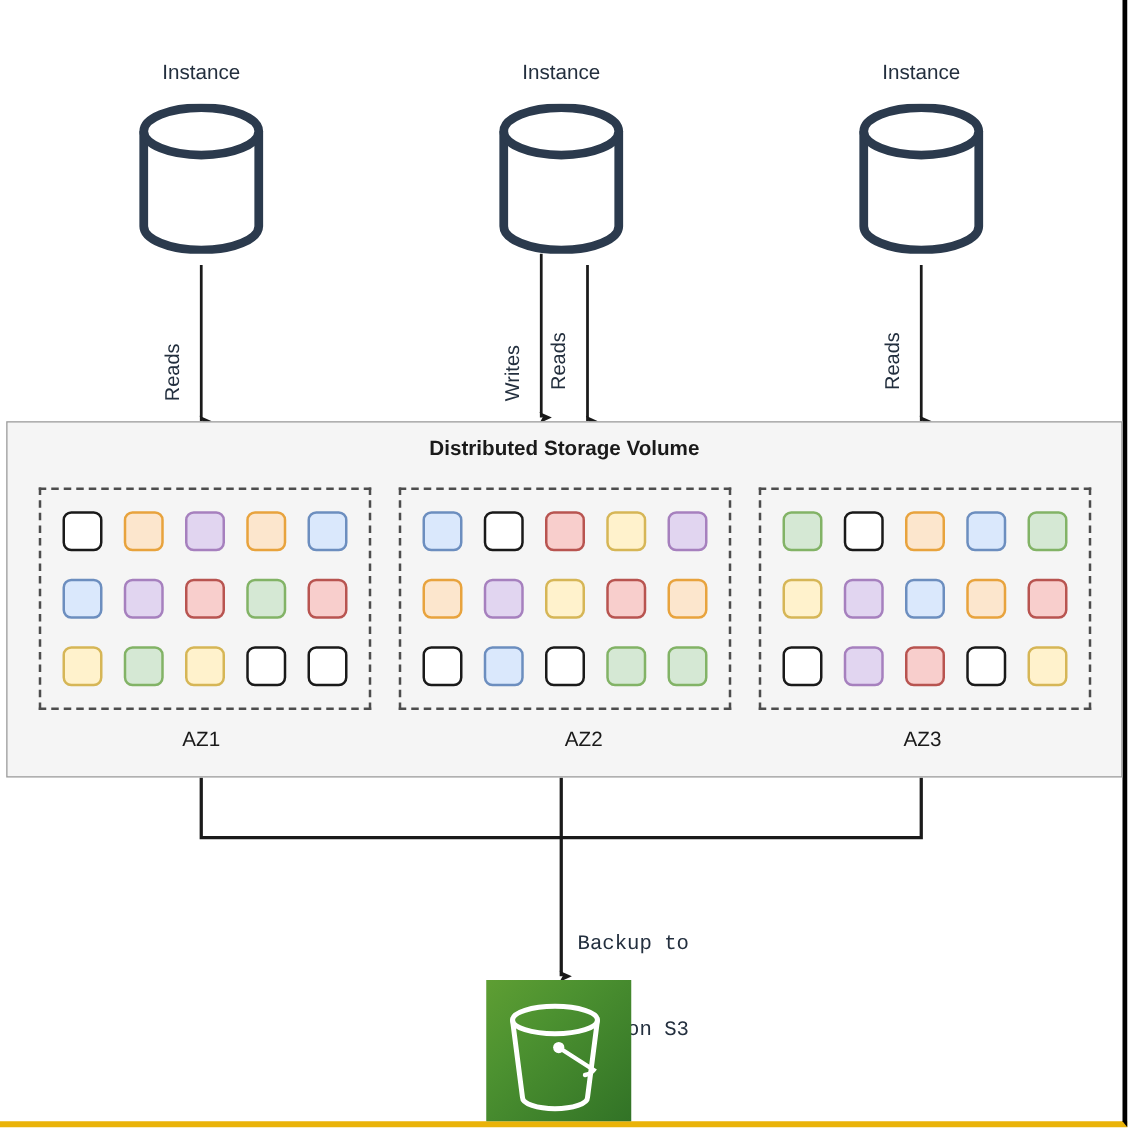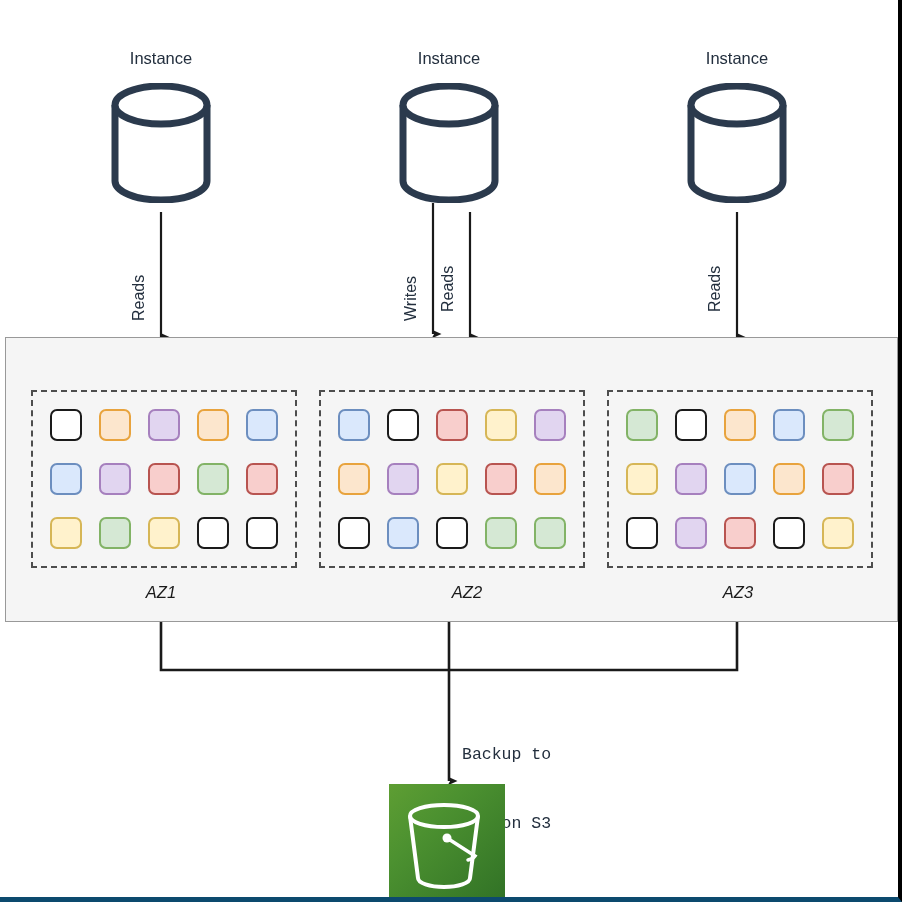--- a/index.html
+++ b/index.html
@@ -12,21 +12,21 @@
     font-family: "Liberation Sans", "DejaVu Sans", sans-serif;
   }
   #canvas {
     position: relative;
     width: 902px;
     height: 902px;
     background: #ffffff;
     overflow: hidden;
     box-sizing: border-box;
     border-right: 4px solid #000000;
-    border-bottom: 5px solid #0c4a6e;
+    border-bottom: 5px solid #eab308;
   }
   .svg-layer {
     position: absolute;
     left: 0;
     top: 0;
     width: 902px;
     height: 902px;
     pointer-events: none;
   }
 
@@ -120,21 +120,20 @@
   .tile.t-green  { background:#D5E8D4; border-color:#82B366; }
   .tile.t-yellow { background:#FFF2CC; border-color:#D6B656; }
 
   .az-label {
     position: absolute;
     top: 583px;
     width: 120px;
     text-align: center;
     font-size: 16.5px;
     color: #1A1A1A;
-    font-style: italic;
   }
   #az-label-1 { left: 101px; }
   #az-label-2 { left: 407px; }
   #az-label-3 { left: 678px; }
 
   
   #backup-label {
     position: absolute;
     left: 462px;
     top: 697px;
@@ -216,20 +215,21 @@
 
     <line x1="449" y1="670" x2="449" y2="781" stroke="#1A1A1A" stroke-width="2.6" marker-end="url(#arrowDown)"></line>
   </svg>
 
   <div class="arrow-label" style="left:148px; top:303px;">Reads</div>
   <div class="arrow-label" style="left:420px; top:303px;">Writes</div>
   <div class="arrow-label" style="left:457px; top:294px;">Reads</div>
   <div class="arrow-label" style="left:724px; top:294px;">Reads</div>
 
   <div id="storage-volume">
+    <div id="storage-title">Distributed Storage Volume</div>
 
     <div class="az-group" id="az-group-1">
       <div class="az-grid">
           <div class="tile t-white"></div>
           <div class="tile t-orange"></div>
           <div class="tile t-purple"></div>
           <div class="tile t-orange"></div>
           <div class="tile t-blue"></div>
           <div class="tile t-blue"></div>
           <div class="tile t-purple"></div>

